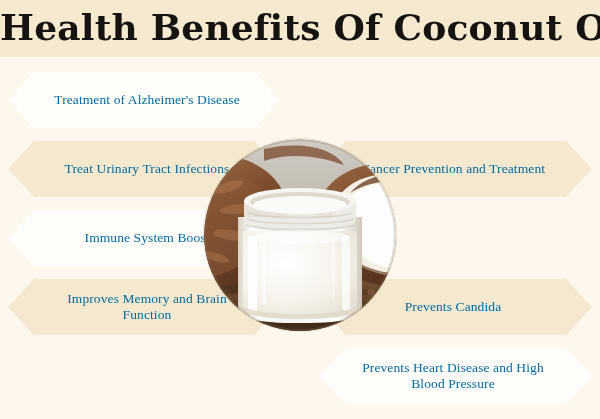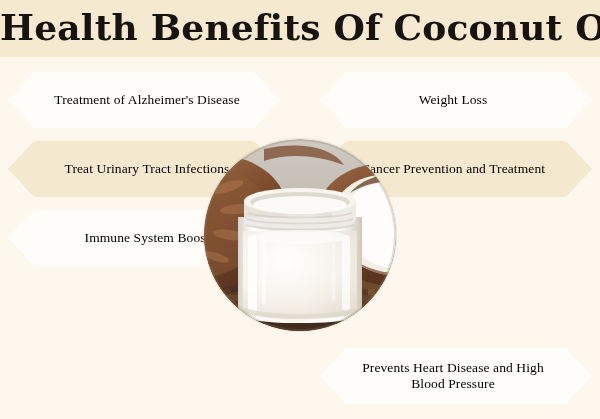--- a/index.html
+++ b/index.html
@@ -74,21 +74,21 @@
     clip-path: polygon(0% 50%, 26px 0%, calc(100% - 26px) 0%, 100% 50%, calc(100% - 26px) 100%, 26px 100%);
   }
   .banner.tone-light { background: #fffdfa; }
   .banner.tone-dark  { background: #f4e9cf; }
 
   .banner-label {
     text-align: center;
     font-family: "Liberation Serif", "DejaVu Serif", serif;
     font-size: 13.5px;
     line-height: 16px;
-    color: #000000;
+    color: #0369a1;
     letter-spacing: 0.1px;
     width: 100%;
   }
 
   
   #center-photo {
     position: absolute;
     left: 204px;
     top: 139px;
     width: 192px;
@@ -105,40 +105,45 @@
 
 <div id="infographic">
 
   <div id="header-band"></div>
   <div id="page-title">Health Benefits Of Coconut Oil</div>
 
   <div class="banner-row" style="top:72px;">
     <div class="banner banner-left tone-light">
       <span class="banner-label">Treatment of Alzheimer's Disease</span>
     </div>
-    <div class="banner banner-right tone-light">
-      <span class="banner-label">Weight Loss</span>
-    </div>
   </div>
 
   <div class="banner-row" style="top:141px;">
     <div class="banner banner-left tone-dark">
       <span class="banner-label">Treat Urinary Tract Infections</span>
     </div>
     <div class="banner banner-right tone-dark">
       <span class="banner-label">Cancer Prevention and Treatment</span>
     </div>
   </div>
 
   <div class="banner-row" style="top:210px;">
     <div class="banner banner-left tone-light">
       <span class="banner-label">Immune System Boost</span>
     </div>
   </div>
 
+  <div class="banner-row" style="top:279px;">
+    <div class="banner banner-left tone-dark">
+      <span class="banner-label">Improves Memory and Brain Function</span>
+    </div>
+    <div class="banner banner-right tone-dark">
+      <span class="banner-label">Prevents Candida</span>
+    </div>
+  </div>
 
   <div class="banner-row" style="top:348px;">
     <div class="banner banner-right tone-light">
       <span class="banner-label">Prevents Heart Disease and High Blood Pressure</span>
     </div>
   </div>
 
   <div id="center-photo">
     <svg width="192" height="192" viewBox="0 0 192 192" xmlns="http://www.w3.org/2000/svg">
       <defs>

